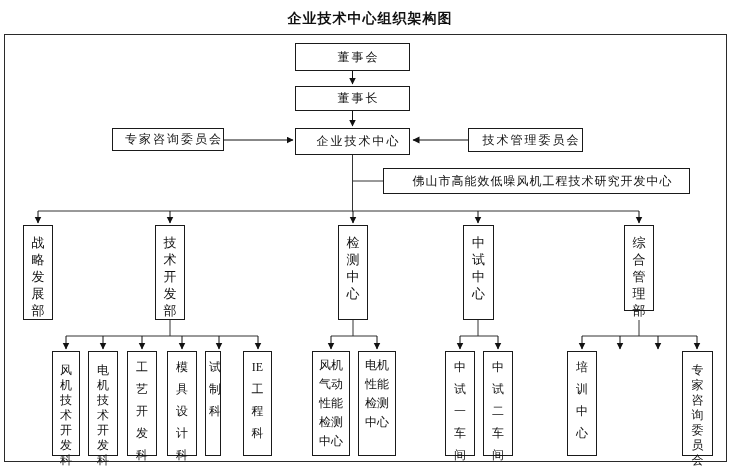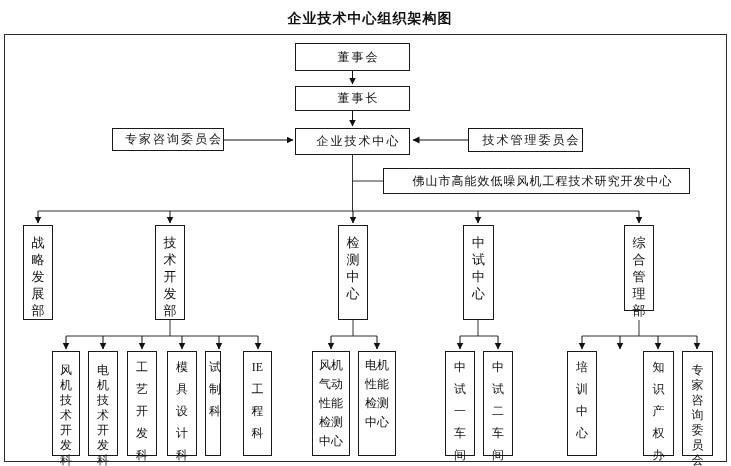--- a/index.html
+++ b/index.html
@@ -160,16 +160,15 @@
   <div class="node v-node lvl3" style="left:205px;top:351px;width:16px;height:105px">试制科</div>
   <div class="node v-node lvl3" style="left:243px;top:351px;width:29px;height:105px">IE工程科</div>
 
   <div class="node v-node lvl3 wide" style="left:312px;top:351px;width:38px;height:105px">风机气动性能检测中心</div>
   <div class="node v-node lvl3 wide" style="left:358px;top:351px;width:38px;height:105px">电机性能检测中心</div>
 
   <div class="node v-node lvl3" style="left:445px;top:351px;width:30px;height:105px">中试一车间</div>
   <div class="node v-node lvl3" style="left:483px;top:351px;width:30px;height:105px">中试二车间</div>
 
   <div class="node v-node lvl3" style="left:567px;top:351px;width:30px;height:105px">培训中心</div>
-  <div class="node v-node lvl3" style="left:643px;top:351px;width:31px;height:105px">知识产权办</div>
   <div class="node v-node lvl3 tight" style="left:682px;top:351px;width:31px;height:105px">专家咨询委员会</div>
 
 </div>
 
 </body></html>

